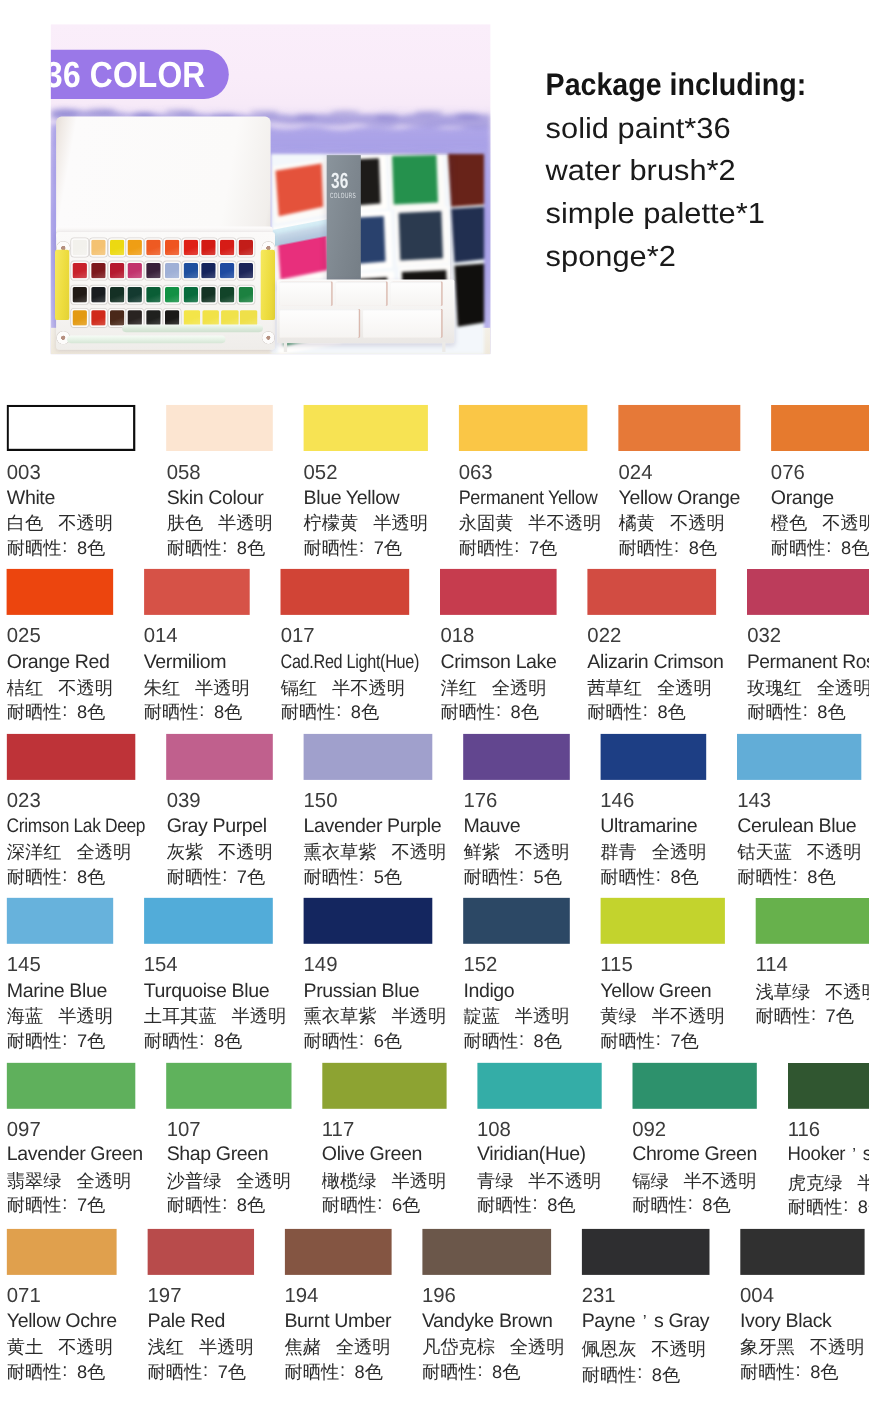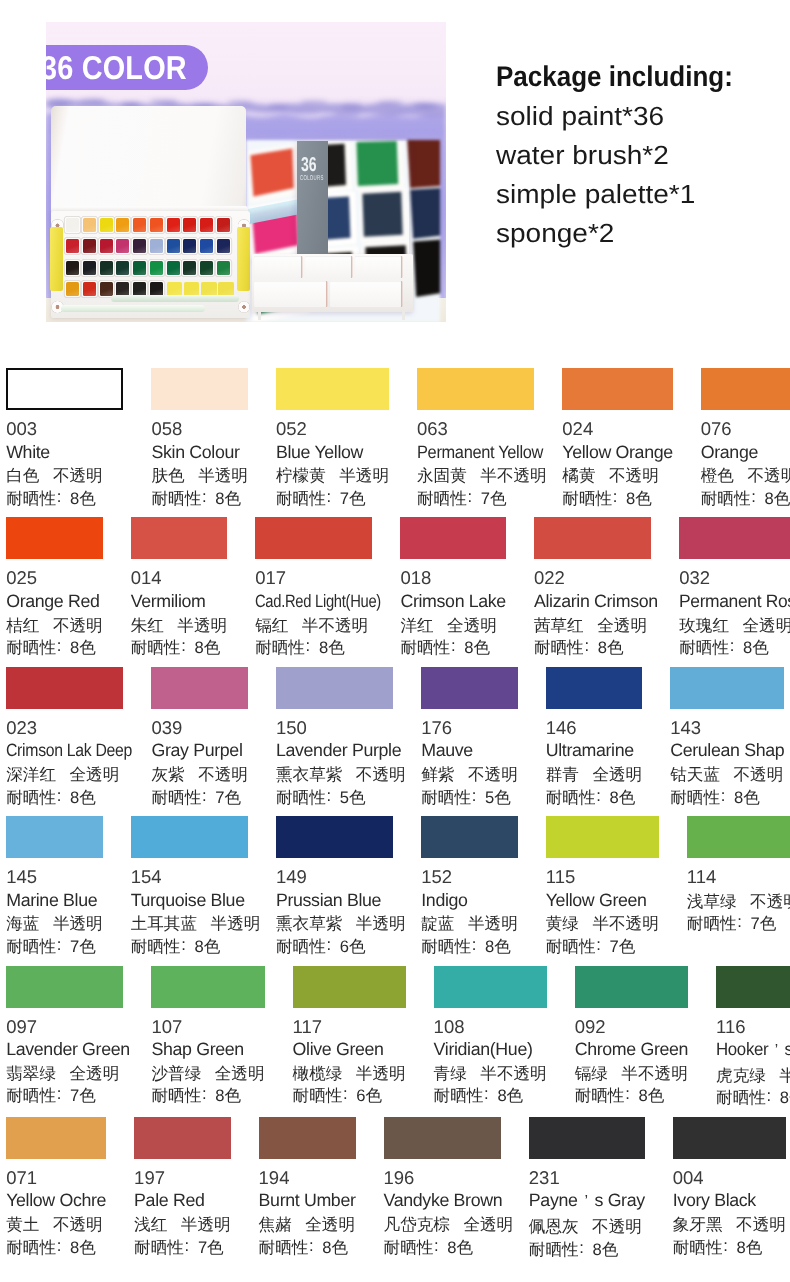--- a/index.html
+++ b/index.html
@@ -395,21 +395,21 @@
         <div class="cell">
           <div class="sw" style="background:#1D3E84"></div>
           <div class="code">146</div>
           <div class="en">Ultramarine</div>
           <div class="cn"><span>群青</span><span class="gap"></span><span>全透明</span></div>
           <div class="lf"><span>耐晒性</span><span class="colon">:</span><span class="gap2"></span><span>8色</span></div>
         </div>
         <div class="cell">
           <div class="sw" style="background:#62ADD7"></div>
           <div class="code">143</div>
-          <div class="en">Cerulean Shap</div>
+          <div class="en">Cerulean Blue</div>
           <div class="cn"><span>钴天蓝</span><span class="gap"></span><span>不透明</span></div>
           <div class="lf"><span>耐晒性</span><span class="colon">:</span><span class="gap2"></span><span>8色</span></div>
         </div>
       </div>
       <div class="row">
         <div class="cell">
           <div class="sw" style="background:#67B2DC"></div>
           <div class="code">145</div>
           <div class="en">Marine Blue</div>
           <div class="cn"><span>海蓝</span><span class="gap"></span><span>半透明</span></div>

